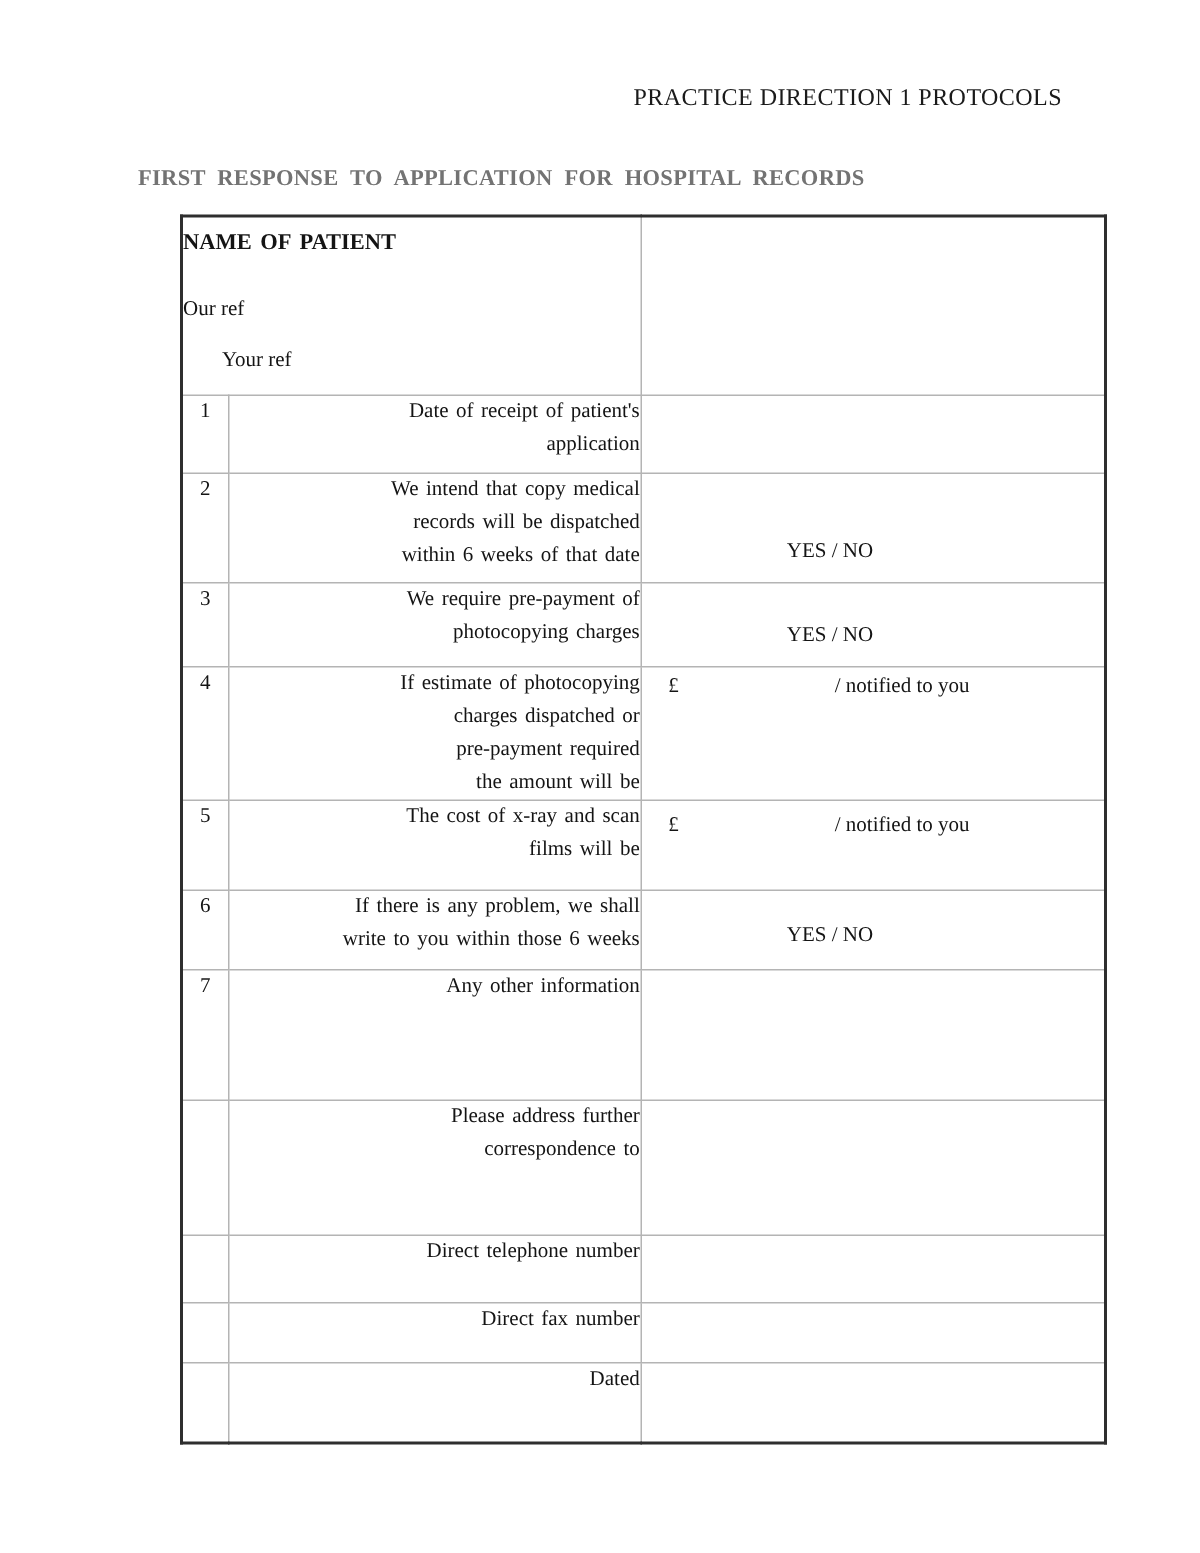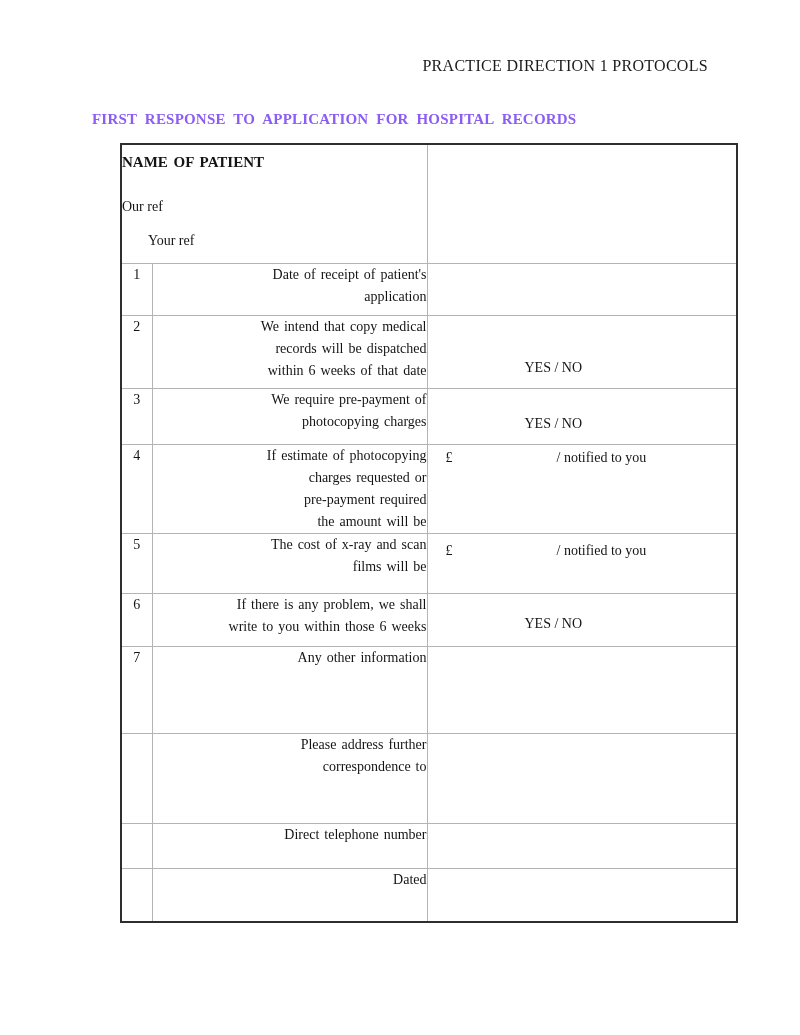--- a/index.html
+++ b/index.html
@@ -7,21 +7,21 @@
     position:relative;width:800px;height:1035px;background:#ffffff;
     font-family:"Liberation Serif","DejaVu Serif",serif;color:#141414;
     overflow:hidden;
   }
   .doc-header{
     position:absolute;top:57px;right:92px;
     font-size:16px;letter-spacing:0.3px;color:#1a1a1a;
   }
   .doc-title{
     position:absolute;top:111px;left:92px;
-    font-size:15px;font-weight:bold;word-spacing:4px;letter-spacing:0.2px;color:#8b5cf6;
+    font-size:15px;font-weight:bold;word-spacing:4px;letter-spacing:0.2px;color:#737373;
   }
   table.form{
     position:absolute;left:92px;top:143px;width:616px;
     border-collapse:collapse;table-layout:fixed;
     border:2px solid #2e2e2e;
     margin-left:28px;
   }
   table.form td{
     border:1px solid #b4b4b4;vertical-align:top;
     font-size:14px;line-height:22px;padding:0;color:#141414;
@@ -84,21 +84,21 @@
       <td class="cell-text">We require pre-payment of
 photocopying charges</td>
       <td class="cell-ans">
         <span class="ans-inner" style="padding:24px 0 0 97px">YES / NO</span>
       </td>
     </tr>
 
     <tr style="height:87px">
       <td class="cell-num">4</td>
       <td class="cell-text">If estimate of photocopying
-charges requested or
+charges dispatched or
 pre-payment required
 the amount will be</td>
       <td class="cell-ans">
         <span class="ans-inner" style="padding:2px 0 0 18px"><span>£</span><span class="notified">/ notified to you</span></span>
       </td>
     </tr>
 
     <tr style="height:60px">
       <td class="cell-num">5</td>
       <td class="cell-text">The cost of x-ray and scan
@@ -130,20 +130,25 @@
       <td class="cell-ans"></td>
     </tr>
 
 
     <tr style="height:45px">
       <td class="cell-num"></td>
       <td class="cell-text">Direct telephone number</td>
       <td class="cell-ans"></td>
     </tr>
 
+    <tr style="height:40px">
+      <td class="cell-num"></td>
+      <td class="cell-text">Direct fax number</td>
+      <td class="cell-ans"></td>
+    </tr>
 
     <tr style="height:54px">
       <td class="cell-num"></td>
       <td class="cell-text">Dated</td>
       <td class="cell-ans"></td>
     </tr>
 
   </tbody>
     </table>
 </div>

